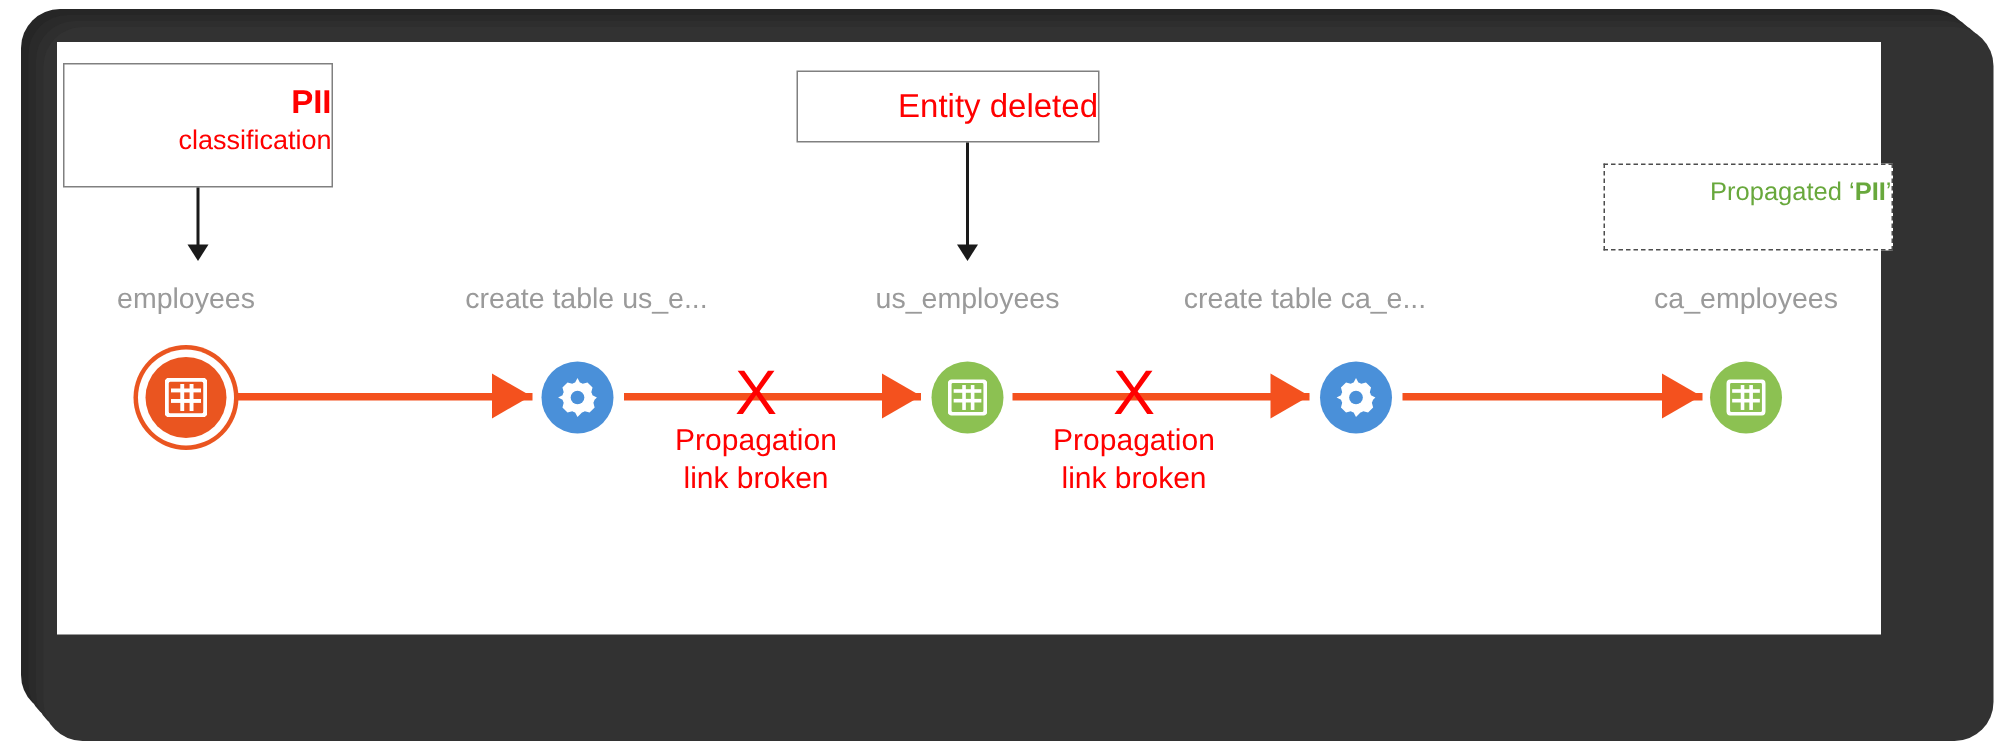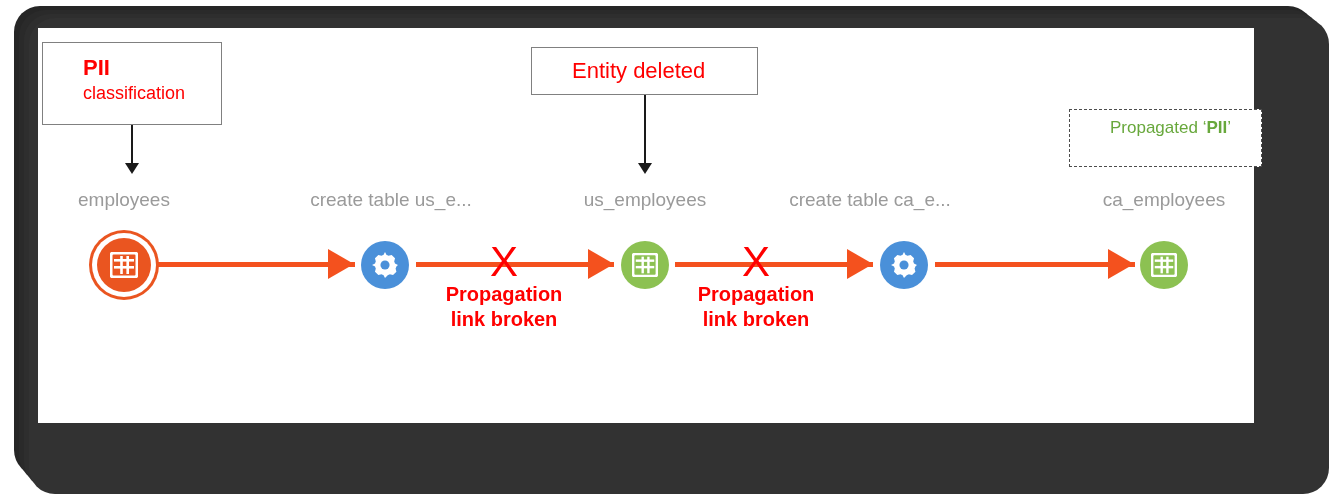--- a/index.html
+++ b/index.html
@@ -45,23 +45,22 @@
     left: 0; top: 0;
     width: 1331px;
     height: 499px;
   }
 
   
   .callout {
     position: absolute;
     box-sizing: border-box;
     background: #ffffff;
-    text-align: left;
+    text-align: right;
     line-height: 1.25;
-    padding-left: 40px;
   }
   .callout.solid {
     border: 1.5px solid #808080;
   }
   .callout.dashdot {
     border: 1.5px dashed #4d4d4d;
   }
 
   .callout .line {
     display: block;
@@ -76,21 +75,21 @@
     left: 42px;  top: 42px;
     width: 180px; height: 83px;
     padding-top: 11px;
     font-size: 21px;
   }
   #callout-pii .l1 { font-size: 22px; }
   #callout-pii .l2 { font-size: 18px; }
 
   #callout-deleted {
     left: 531px; top: 47px;
-    width: 227px; height: 48px;
+    width: 202px; height: 48px;
     padding-top: 9px;
     font-size: 22px;
   }
 
   #callout-removed {
     left: 1069px; top: 109px;
     width: 193px; height: 58px;
     padding-top: 7px;
     font-size: 17px;
   }
@@ -155,21 +154,20 @@
   }
   .break-text {
     position: absolute;
     font-size: 20px;
     line-height: 1.25;
     color: #ff0000;
     text-align: center;
     white-space: nowrap;
     transform: translateX(-50%);
     top: 282px;
-    font-weight: bold;
   }
 
   
   .node {
     position: absolute;
     transform: translate(-50%, -50%);
     top: 265px;
     width: 48px;
     height: 48px;
     border-radius: 50%;

